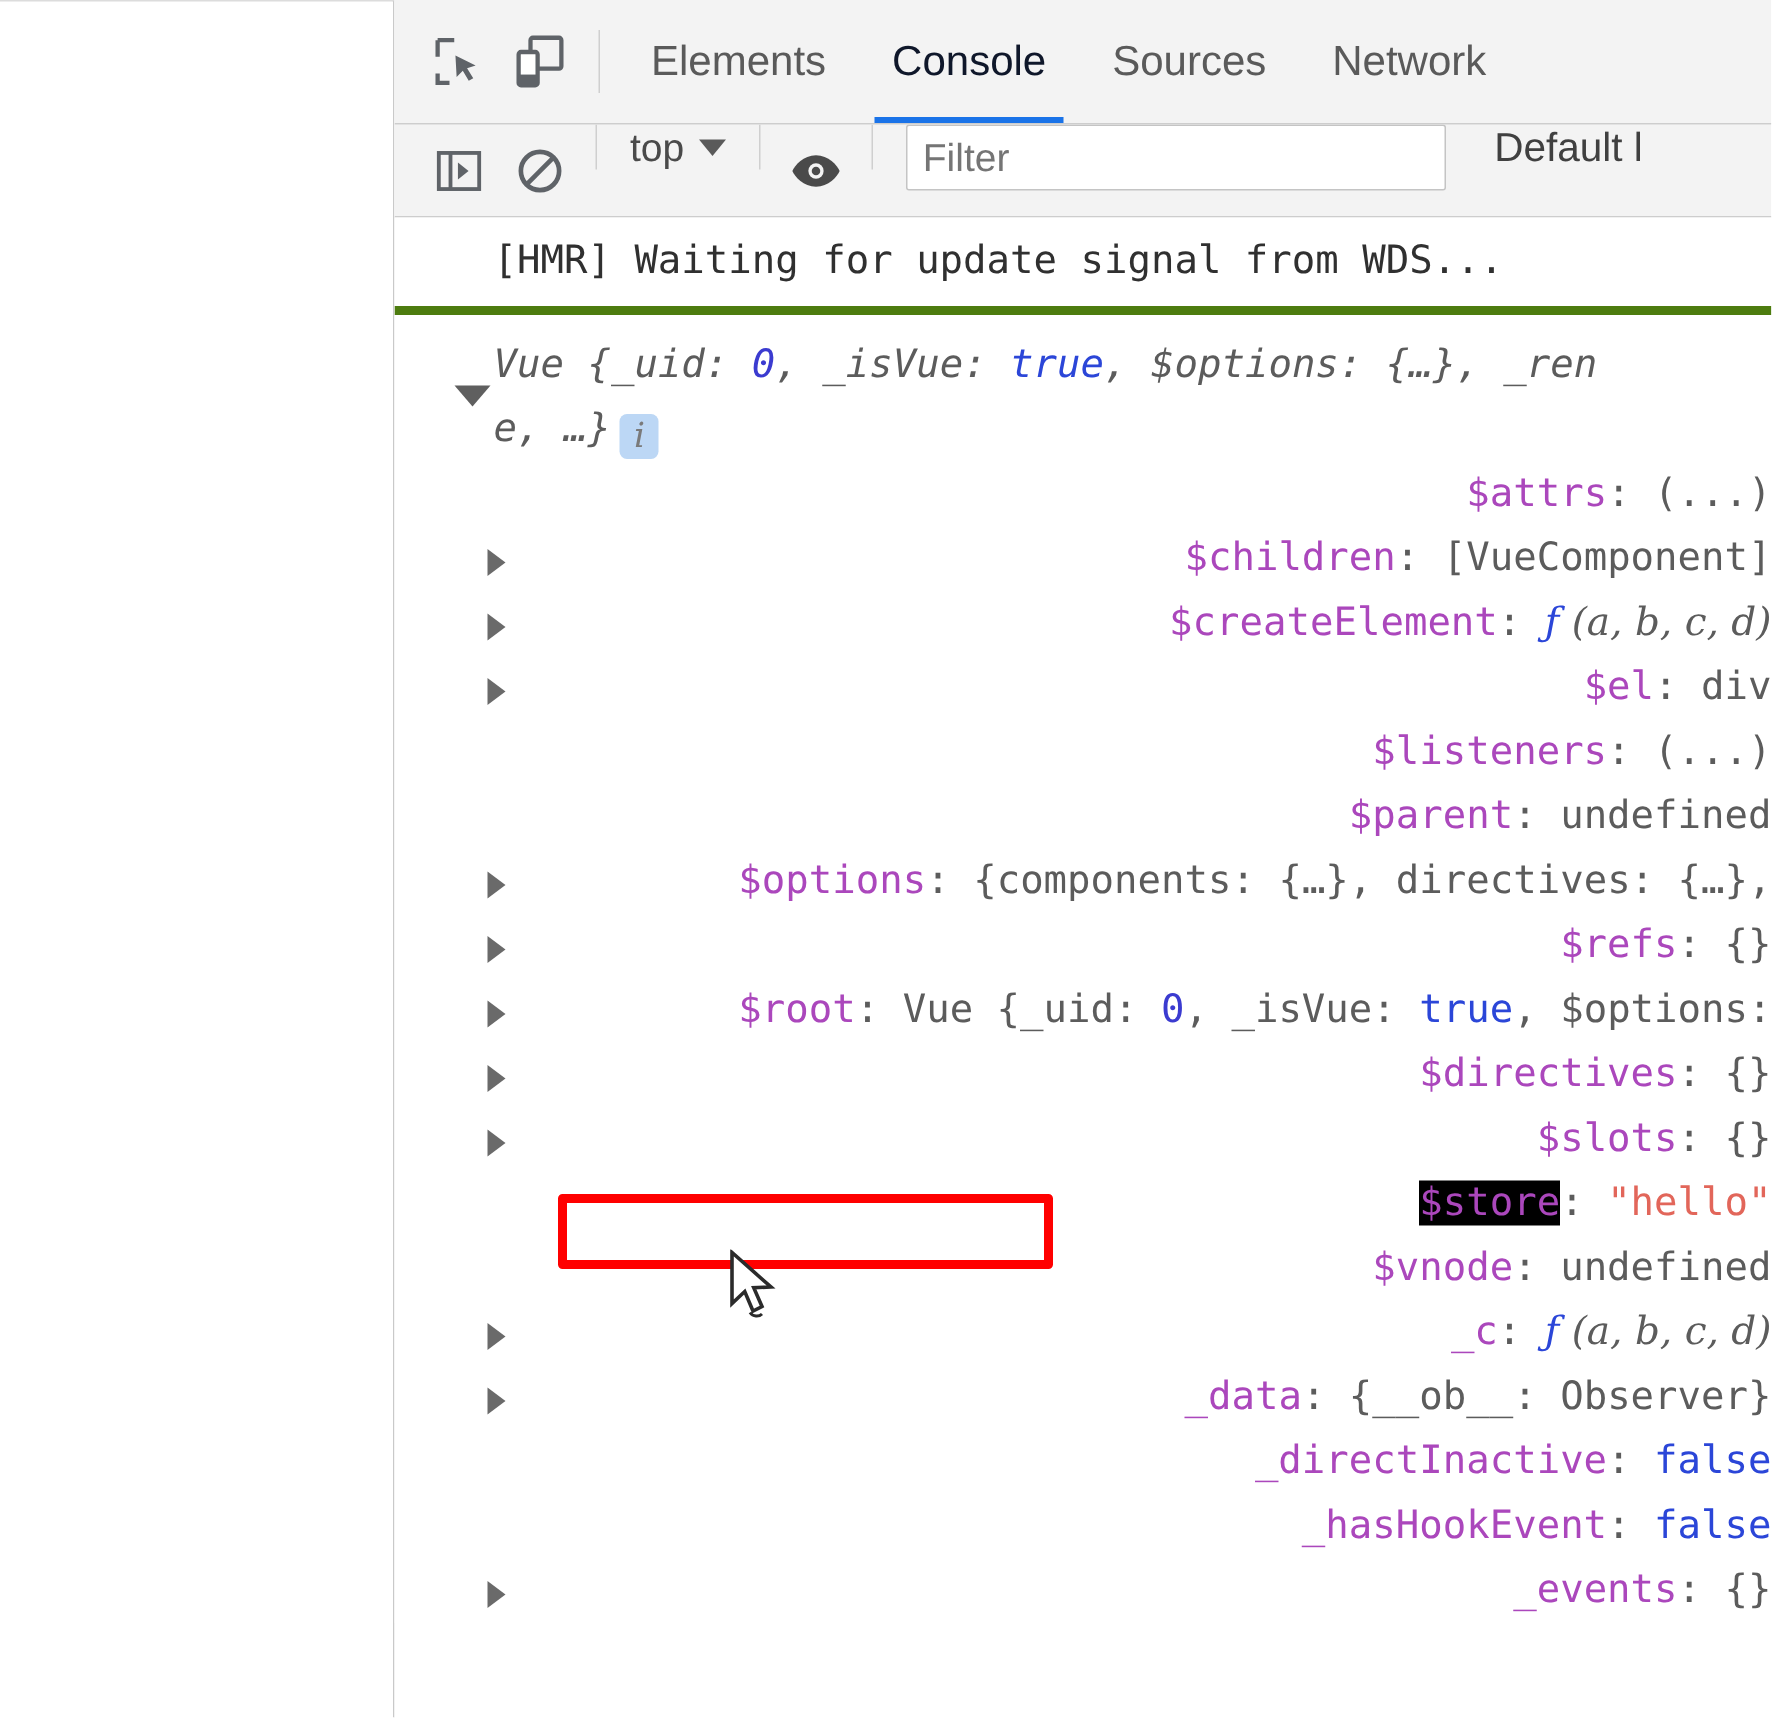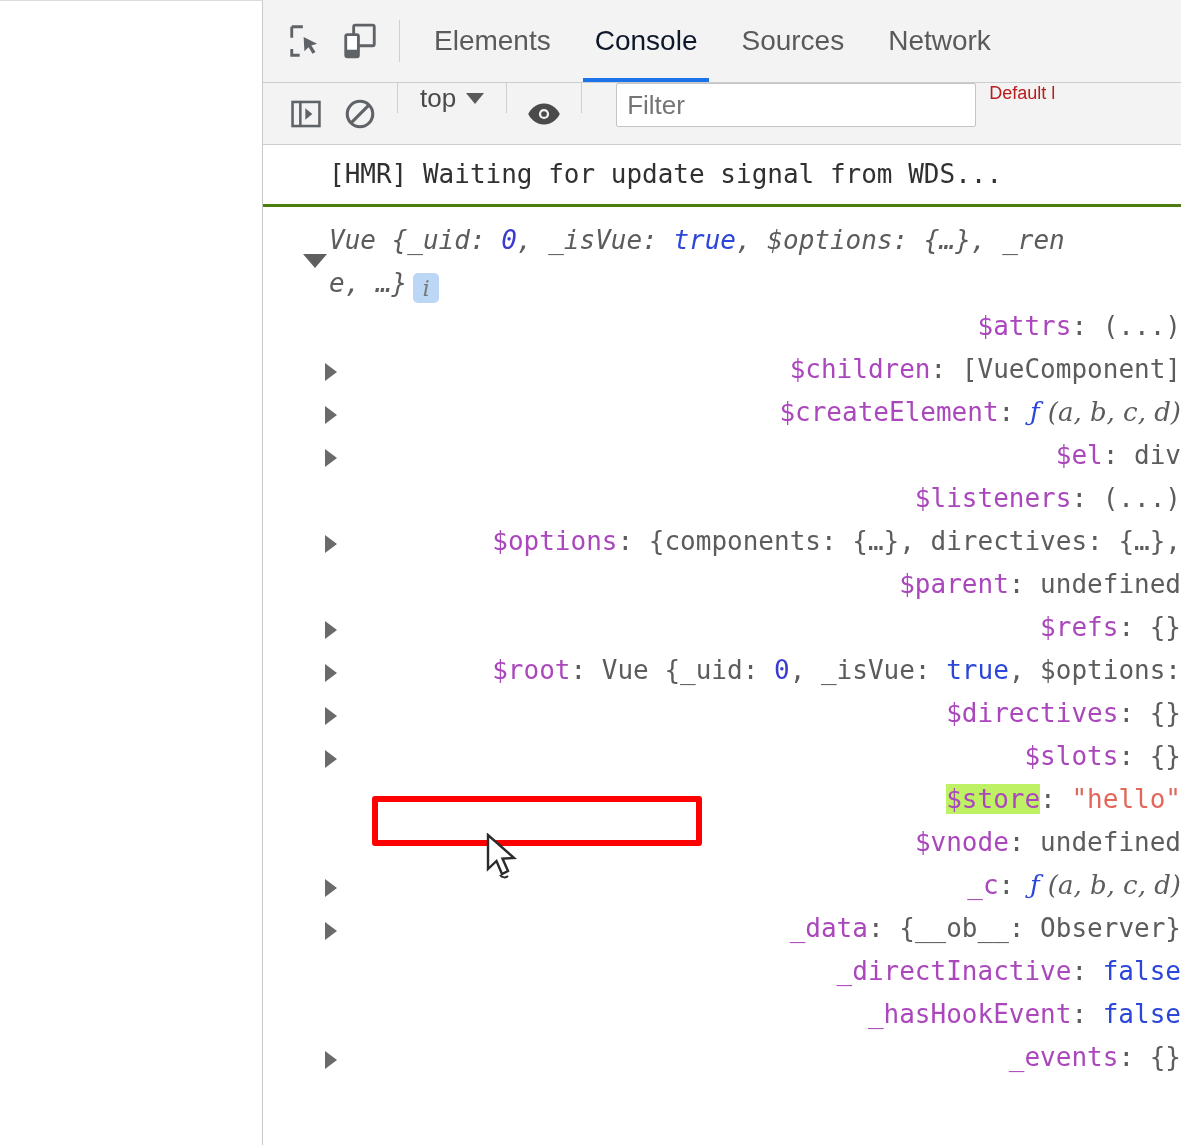--- a/index.html
+++ b/index.html
@@ -127,49 +127,49 @@
   }
   .caret {
     width: 0; height: 0;
     border-left: 9px solid transparent;
     border-right: 9px solid transparent;
     border-top: 11px solid #5a5a5a;
   }
   .filter-input {
     width: 360px;
     height: 44px;
-    margin-left: 24px;
+    margin-left: 12px;
     background: #ffffff;
     border: 1px solid #c4c4c4;
     border-radius: 2px;
     box-sizing: border-box;
     font-size: 26px;
     color: #8a8a8a;
     padding: 0 10px;
     font-family: "Liberation Sans", sans-serif;
     outline: none;
   }
   .levels {
-    margin-left: 13px;
-    font-size: 18px;
-    color: #b91c1c;
+    margin-left: 32px;
+    font-size: 27px;
+    color: #404040;
     white-space: nowrap;
     cursor: pointer;
   }
 
   
   .console {
     font-family: "DejaVu Sans Mono", monospace;
     font-size: 26px;
     line-height: 43px;
     color: #303030;
     background: #ffffff;
   }
   .msg-row {
-    border-bottom: 3px solid #4d7c0f;
+    border-bottom: 6px solid #4d7c0f;
     padding: 8px 0 8px 66px;
     box-sizing: border-box;
     white-space: nowrap;
   }
   .obj-group {
     position: relative;
     padding-top: 12px;
   }
   .obj-header {
     padding-left: 66px;
@@ -220,21 +220,21 @@
     border-left: 12px solid #6a6a6a;
   }
   .k { color: #ab47bc; }
   .v-plain { color: #5c5c5c; margin-top: 17px; }
   .v-bool { color: #2b46d8; }
   .v-num { color: #3b3bd0; }
   .v-null { color: #6e6e6e; }
   .v-str { color: #e2665a; }
   .v-fn { color: #2b46d8; font-style: italic; font-family: "DejaVu Serif", serif; }
   .v-args { color: #5c5c5c; font-style: italic; }
-  .sel { background: #bef264; }
+  .sel { background: #000000; }
 
   
   .annot-box {
     position: absolute;
     border: 6px solid #ff0000;
     border-radius: 3px;
     pointer-events: none;
     box-sizing: border-box;
   }
   
@@ -345,22 +345,22 @@
           <span class="v-plain">Vue </span><span class="v-plain"><span class="v-plain">{_uid: </span><span class="v-num">0</span><span class="v-plain">, _isVue: </span><span class="v-bool">true</span><span class="v-plain">, $options: {…}, _ren</span></span><br>
           <span class="v-plain">e, …}</span><span class="info-badge">i</span>
         </div>
 
         <div id="prop-list">
             <div class="prop"><span class="k">$attrs</span><span class="v-plain">: </span><span class="v-plain">(...)</span></div>
             <div class="prop"><span class="arrow"></span><span class="k">$children</span><span class="v-plain">: </span><span class="v-plain">[VueComponent]</span></div>
             <div class="prop"><span class="arrow"></span><span class="k">$createElement</span><span class="v-plain">: </span><span class="v-fn"><span class="v-fn">ƒ </span><span class="v-args">(a, b, c, d)</span></span></div>
             <div class="prop"><span class="arrow"></span><span class="k">$el</span><span class="v-plain">: </span><span class="v-plain">div</span></div>
             <div class="prop"><span class="k">$listeners</span><span class="v-plain">: </span><span class="v-plain">(...)</span></div>
+            <div class="prop"><span class="k">$parent</span><span class="v-plain">: </span><span class="v-plain">undefined</span></div>
             <div class="prop"><span class="arrow"></span><span class="k">$options</span><span class="v-plain">: </span><span class="v-plain">{components: {…}, directives: {…},</span></div>
-            <div class="prop"><span class="k">$parent</span><span class="v-plain">: </span><span class="v-plain">undefined</span></div>
             <div class="prop"><span class="arrow"></span><span class="k">$refs</span><span class="v-plain">: </span><span class="v-plain">{}</span></div>
             <div class="prop"><span class="arrow"></span><span class="k">$root</span><span class="v-plain">: </span><span class="v-plain"><span class="v-plain">Vue {_uid: </span><span class="v-num">0</span><span class="v-plain">, _isVue: </span><span class="v-bool">true</span><span class="v-plain">, $options:</span></span></div>
             <div class="prop"><span class="arrow"></span><span class="k">$directives</span><span class="v-plain">: </span><span class="v-plain">{}</span></div>
             <div class="prop"><span class="arrow"></span><span class="k">$slots</span><span class="v-plain">: </span><span class="v-plain">{}</span></div>
             <div class="prop"><span class="k sel">$store</span><span class="v-plain">: </span><span class="v-str">"hello"</span></div>
             <div class="prop"><span class="k">$vnode</span><span class="v-plain">: </span><span class="v-plain">undefined</span></div>
             <div class="prop"><span class="arrow"></span><span class="k">_c</span><span class="v-plain">: </span><span class="v-fn"><span class="v-fn">ƒ </span><span class="v-args">(a, b, c, d)</span></span></div>
             <div class="prop"><span class="arrow"></span><span class="k">_data</span><span class="v-plain">: </span><span class="v-plain">{__ob__: Observer}</span></div>
             <div class="prop"><span class="k">_directInactive</span><span class="v-plain">: </span><span class="v-bool">false</span></div>
             <div class="prop"><span class="k">_hasHookEvent</span><span class="v-plain">: </span><span class="v-bool">false</span></div>

